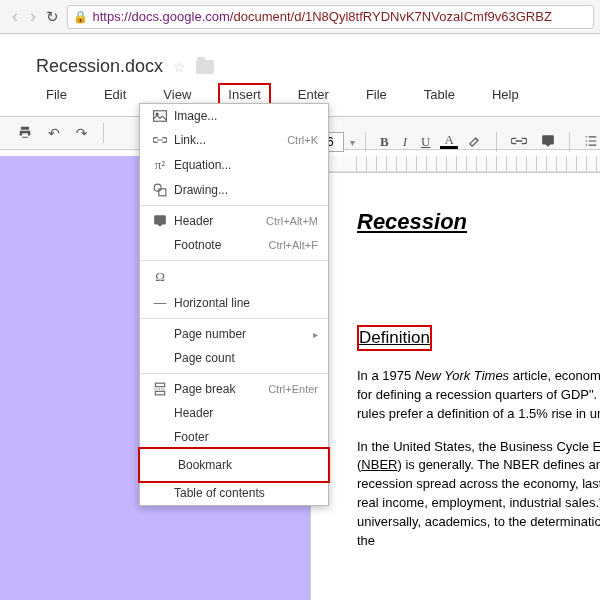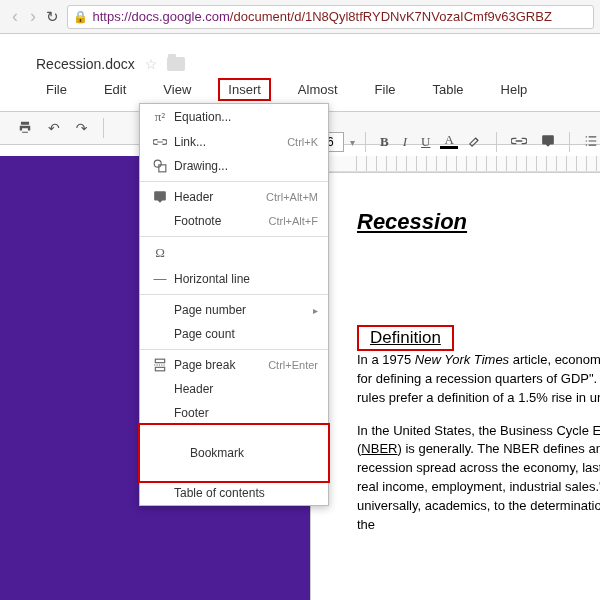--- a/index.html
+++ b/index.html
@@ -7,49 +7,49 @@
   .browser-bar { height: 34px; display: flex; align-items: center; padding: 0 6px; border-bottom: 1px solid #ccc; background: #f5f5f5; }
   .nav-arrow { color: #bbb; font-size: 18px; padding: 0 6px; cursor: default; }
   .reload { color: #555; font-size: 15px; padding: 0 8px 0 4px; }
   .url-bar { flex: 1; display: flex; align-items: center; border: 1px solid #ccc; border-radius: 3px; background: #fff; height: 24px; padding: 0 6px; }
   .lock { color: #2a9d3f; font-size: 12px; margin-right: 4px; }
   .url-text { color: #333; font-size: 13px; white-space: nowrap; overflow: hidden; }
   .url-text .host { color: #701a75; }
   .url-text .path { color: #7f1d1d; }
   .doc-header { padding: 22px 0 0 36px; }
   .doc-titlebar { display: flex; align-items: center; gap: 10px; margin-bottom: 6px; }
-  .doc-title { font-size: 14px; color: #333; }
+  .doc-title { font-size: 18px; color: #333; }
   .star { color: #ccc; font-size: 14px; }
   .folder { width: 18px; height: 14px; background: #ddd; border-radius: 2px; position: relative; }
   .folder::before { content:""; position:absolute; top:-3px; left:1px; width:8px; height:3px; background:#ddd; border-radius:1px 1px 0 0; }
   .menubar { display: flex; gap: 17px; padding-left: 0; }
   .menu-item { padding: 4px 10px; font-size: 13px; color: #333; cursor: pointer; }
   .menu-highlight { border: 2px solid #d30000; padding: 2px 8px; }
   .toolbar { margin-top: 10px; height: 34px; border-top: 1px solid #ccc; border-bottom: 1px solid #ccc; display: flex; align-items: center; padding: 0 14px; gap: 8px; background: #f7f7f7; }
   .tb-icon { color: #555; font-size: 14px; padding: 0 4px; }
   .tb-sep { width:1px; height:20px; background:#ccc; margin:0 4px; }
   .fontsize-box { width: 34px; height: 20px; border: 1px solid #aaa; background:#fff; display:flex; align-items:center; justify-content:center; font-size:12px; }
-  .workspace { position: absolute; top: 156px; left: 0; right: 0; bottom: 0; background: #4c1d95; }
+  .workspace { position: absolute; top: 156px; left: 0; right: 0; bottom: 0; background: #c4b5fd; }
   .page { position: absolute; top: 16px; left: 310px; width: 400px; background: #fff; border: 1px solid #ccc; padding: 36px 0 0 46px; min-height: 500px; }
   .ruler { position:absolute; top:0; left:310px; right:0; height:16px; background:#fafafa; border-bottom:1px solid #ddd; }
   .ruler-inner { height:100%; background: repeating-linear-gradient(90deg, #ccc 0 1px, transparent 1px 10px); margin-left:46px; }
   .doc-h1 { font-size: 22px; font-style: italic; font-weight: bold; text-decoration: underline; color: #000; margin-bottom: 90px; }
-  .def-label { display:inline-block; font-size:17px; text-decoration: underline; color:#000; border: 2px solid #d30000; padding: 1px 11px; }
+  .def-label { display:inline-block; font-size:17px; text-decoration: underline; color:#000; border: 2px solid #d30000; padding: 1px 0; margin-bottom: 16px; }
   .body-p { font-size: 13px; color: #000; line-height: 1.45; margin-bottom: 14px; }
   .body-p .it { font-style: italic; }
   .body-p .ul { text-decoration: underline; }
   
   .dropdown { position: absolute; top: 103px; left: 139px; width: 190px; background: #fff; border: 1px solid #bbb; box-shadow: 0 2px 8px rgba(0,0,0,0.25); font-size: 12px; z-index: 20; }
   .dd-item { display: flex; align-items: center; padding: 5px 10px 5px 10px; color: #333; cursor: pointer; position: relative; }
   .dd-icon { width: 20px; color: #666; font-size: 13px; display:flex; justify-content:center; }
   .dd-label { flex:1; padding-left: 4px; }
   .dd-shortcut { color:#888; font-size:11px; }
   .dd-submenu { color:#888; font-size:10px; }
   .dd-sep { height:1px; background:#ddd; margin: 3px 0; }
-  .dd-highlight { border: 2px solid #d30000; margin: -2px; padding: 16px; }
+  .dd-highlight { border: 2px solid #d30000; margin: -2px; padding: 4px; }
   .dd-highlight .dd-item { padding: 5px 10px; }
   
   .tb-right { position:absolute; top:129px; left:310px; display:flex; align-items:center; gap:6px; height:26px; }
   .tb-right .tb-icon { font-size:13px; }
   .fmt-b { font-weight:bold; font-family:"Times New Roman",serif; }
   .fmt-i { font-style:italic; font-family:"Times New Roman",serif; }
   .fmt-u { text-decoration:underline; font-family:"Times New Roman",serif; }
   .fmt-a { font-family:"Times New Roman",serif; border-bottom:3px solid #000; display:inline-block; line-height:0.8; }
 </style>
 </head>
@@ -71,21 +71,21 @@
   <div class="doc-titlebar">
     <span class="doc-title">Recession.docx</span>
     <span class="star">☆</span>
     <span class="folder"></span>
   </div>
   <div class="menubar" id="menubar">
       <span class="menu-item">File</span>
       <span class="menu-item">Edit</span>
       <span class="menu-item">View</span>
       <span class="menu-item menu-highlight">Insert</span>
-      <span class="menu-item">Almost</span>
+      <span class="menu-item">Enter</span>
       <span class="menu-item">File</span>
       <span class="menu-item">Table</span>
       <span class="menu-item">Help</span>
     </div>
 </div>
 
 <div class="toolbar">
   <span class="tb-icon">
     <svg width="14" height="14" viewBox="0 0 24 24" fill="#555">
         <path d="M19 8H5V3h14v5zm2 2H3v8h4v4h10v-4h4v-8zM7 20v-6h10v6H7z"></path>
@@ -144,32 +144,42 @@
     </p>
     <p class="body-p">
       <span>In the United States, the Business Cycle Economic Research (</span><span class="ul">NBER</span><span>) is generally. The NBER defines an economic recession spread across the economy, lasting more GDP, real income, employment, industrial sales." Almost universally, academics, to the determination by the NBER for the</span>
     </p>
   </div>
 </div>
 
 <div class="dropdown" id="dropdown">
     <div class="dd-item">
       <span class="dd-icon">
-        <span style="font-family:serif">π²</span>
-      </span>
-      <span class="dd-label">Equation...</span>
+        <svg width="14" height="12" viewBox="0 0 24 20" fill="none" stroke="#666" stroke-width="2">
+          <rect x="1" y="1" width="22" height="18"></rect>
+          <circle cx="7" cy="7" r="2" fill="#666"></circle>
+          <path d="M1 15l6-6 5 5 4-4 7 7" fill="none"></path>
+        </svg>
+      </span>
+      <span class="dd-label">Image...</span>
     </div>
     <div class="dd-item">
       <span class="dd-icon">
         <svg width="14" height="10" viewBox="0 0 24 12" fill="none" stroke="#666" stroke-width="2">
           <path d="M8 6H4a4 4 0 010-8h4M16 -2h4a4 4 0 010 8h-4M7 2h10" transform="translate(0 4)"></path>
         </svg>
       </span>
       <span class="dd-label">Link...</span>
       <span class="dd-shortcut">Ctrl+K</span>
+    </div>
+    <div class="dd-item">
+      <span class="dd-icon">
+        <span style="font-family:serif">π²</span>
+      </span>
+      <span class="dd-label">Equation...</span>
     </div>
     <div class="dd-item">
       <span class="dd-icon">
         <svg width="14" height="14" viewBox="0 0 24 24" fill="none" stroke="#666" stroke-width="2">
           <circle cx="8" cy="8" r="6"></circle>
           <rect x="10" y="10" width="12" height="12"></rect>
         </svg>
       </span>
       <span class="dd-label">Drawing...</span>
     </div>

